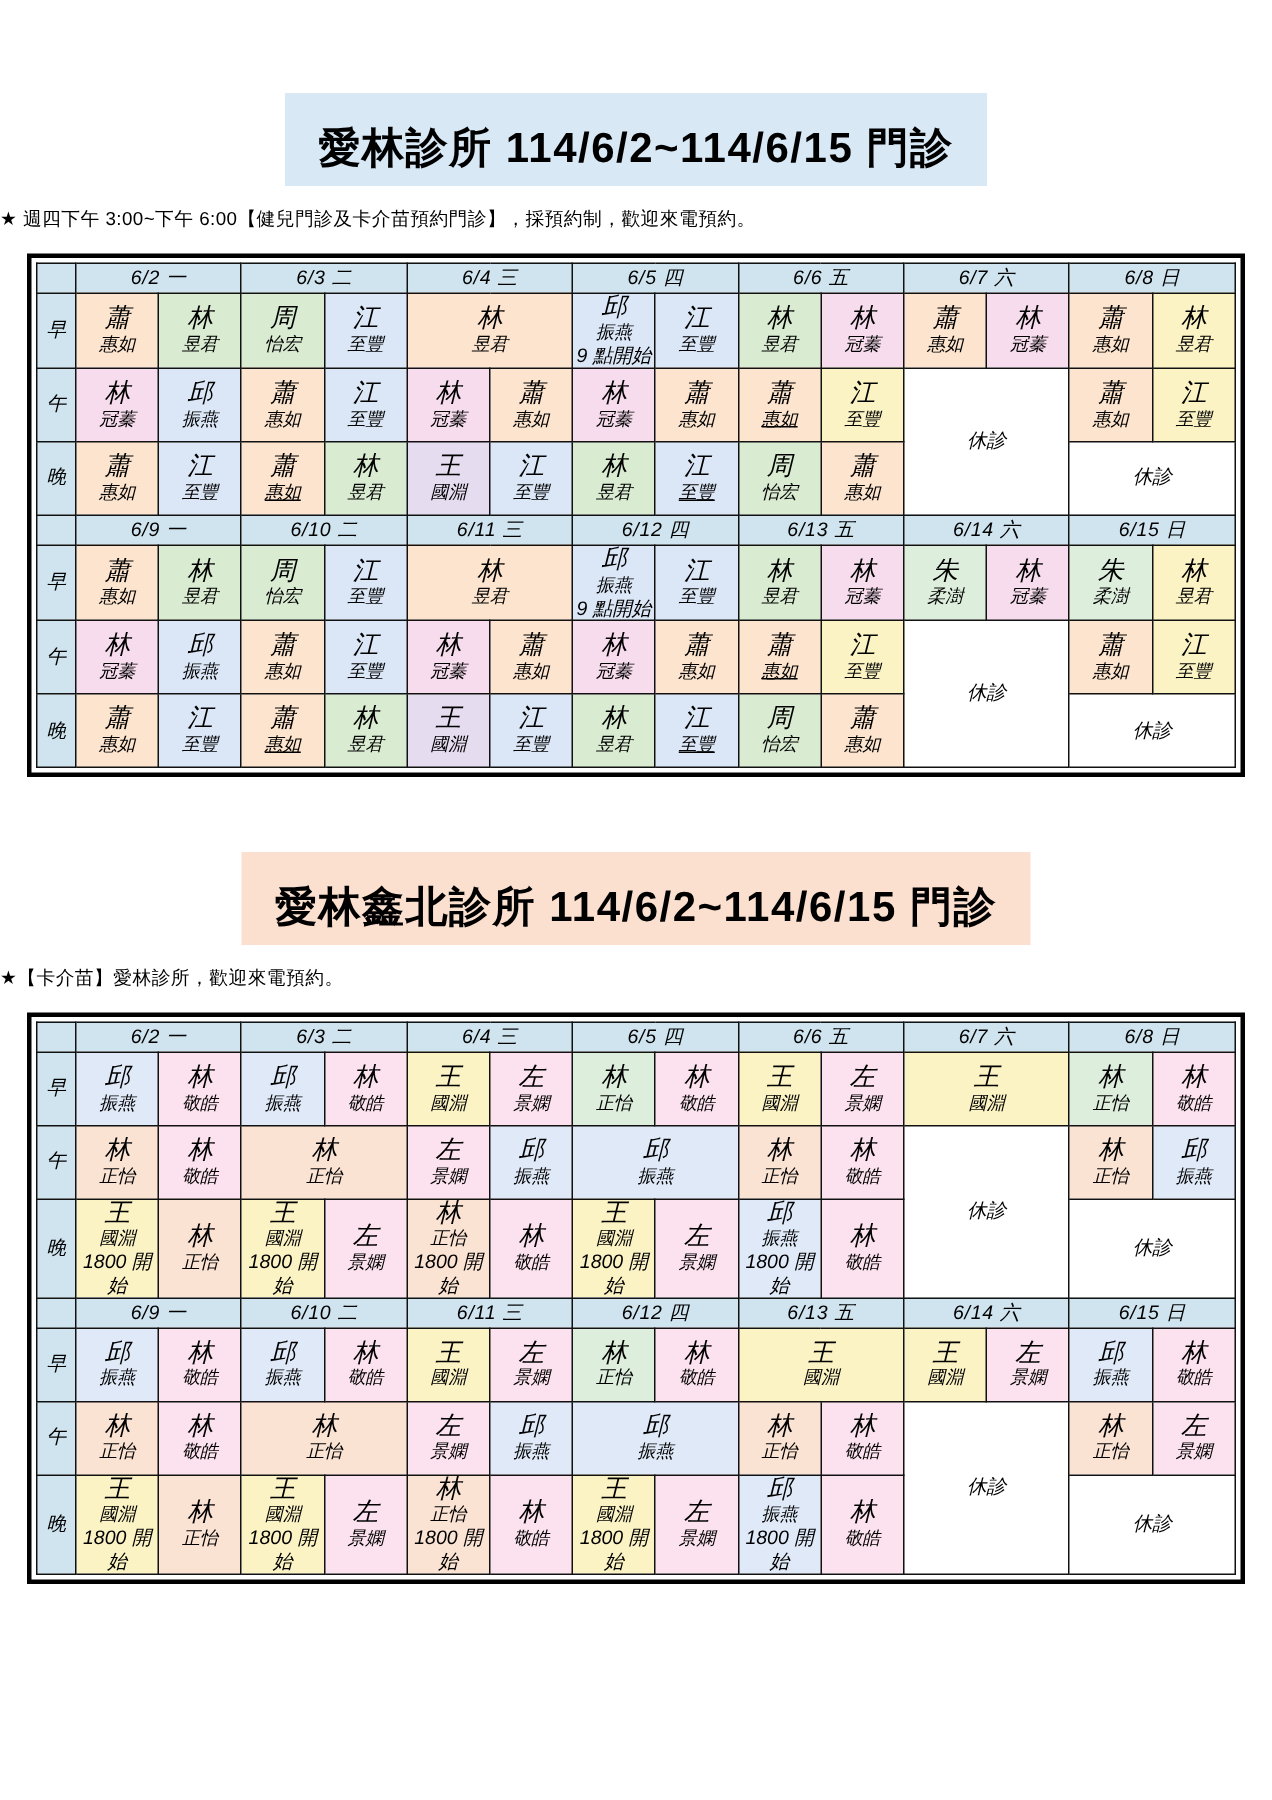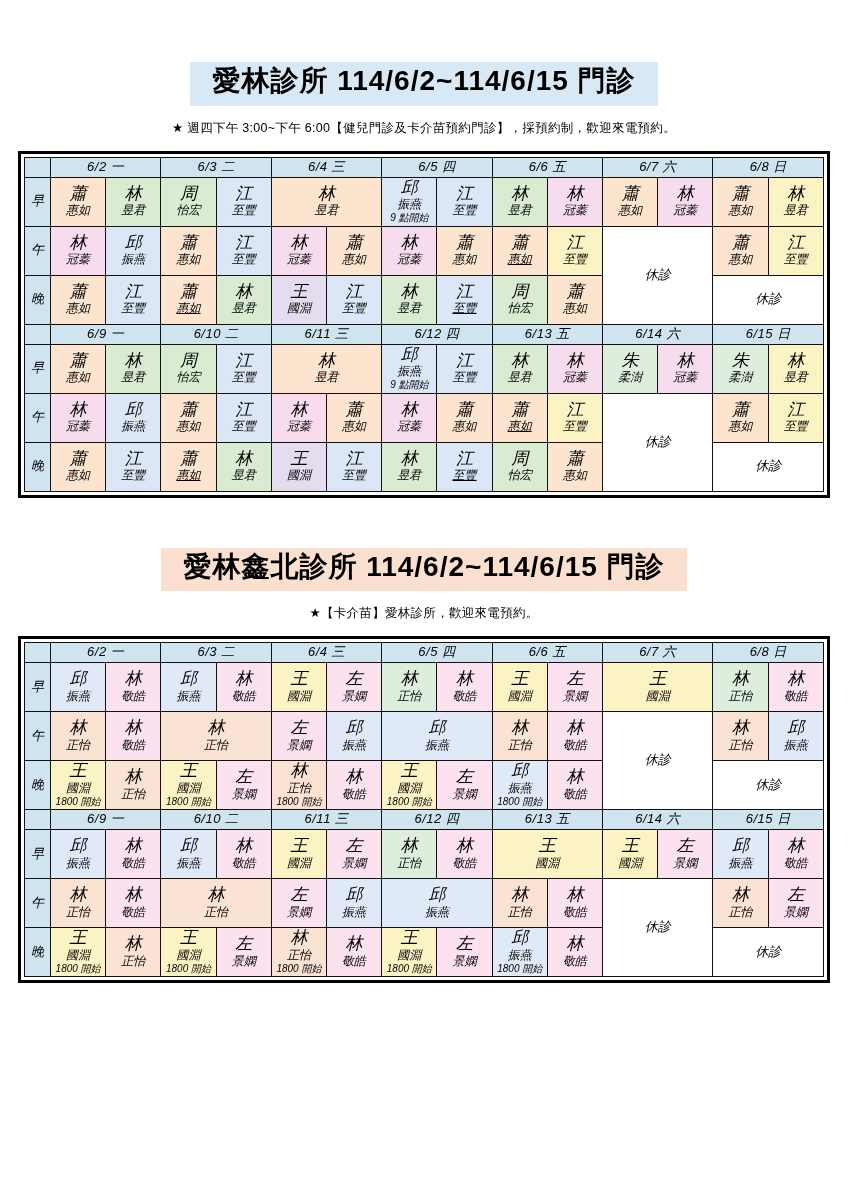--- a/index.html
+++ b/index.html
@@ -9,29 +9,29 @@
     color:#000;
     -webkit-font-smoothing:antialiased;
   }
   .page{position:relative;width:848px;height:1200px;overflow:hidden;}
 
   
   .title-wrap{text-align:center;}
   .title{
     display:inline-block;
     font-size:28px;font-weight:bold;
-    padding:2px 22px 8px 22px;
+    padding:20px 22px 8px 22px;
     letter-spacing:1px;
     line-height:1.2;
   }
   .title-1{background:#d9e8f5;}
   .title-2{background:#fbe0d0;}
 
   .note{
-    text-align:center;font-size:12.5px;margin-top:14px;letter-spacing:.3px;
+    font-size:12.5px;margin-top:14px;letter-spacing:.3px;
   }
 
   
   .frame{
     border:3px solid #000;
     margin:0 18px;
     padding:3px;
     box-sizing:border-box;
     font-style:italic;
   }
@@ -56,21 +56,21 @@
     letter-spacing:.5px;
   }
   .rowlabel{
     width:26px;
     background:#cfe4ef;
     font-size:14px;
   }
   .cell{height:48px;}
   .cell .sur{font-size:17px;display:block;line-height:1.1;}
   .cell .giv{font-size:12px;display:block;line-height:1.25;}
-  .cell .sub{font-size:10px;display:block;line-height:1.2;}
+  .cell .sub{font-size:13px;display:block;line-height:1.2;}
   .rest{font-size:15px;margin-left:44px;}
   .u{ text-decoration:underline; }
 
   
   .c-org{background:#fce4ce;}
   .c-pnk{background:#f7dced;}
   .c-grn{background:#d9ecd2;}
   .c-blu{background:#dbe7f6;}
   .c-yel{background:#fbf3c4;}
   .c-pur{background:#e6dcf0;}

